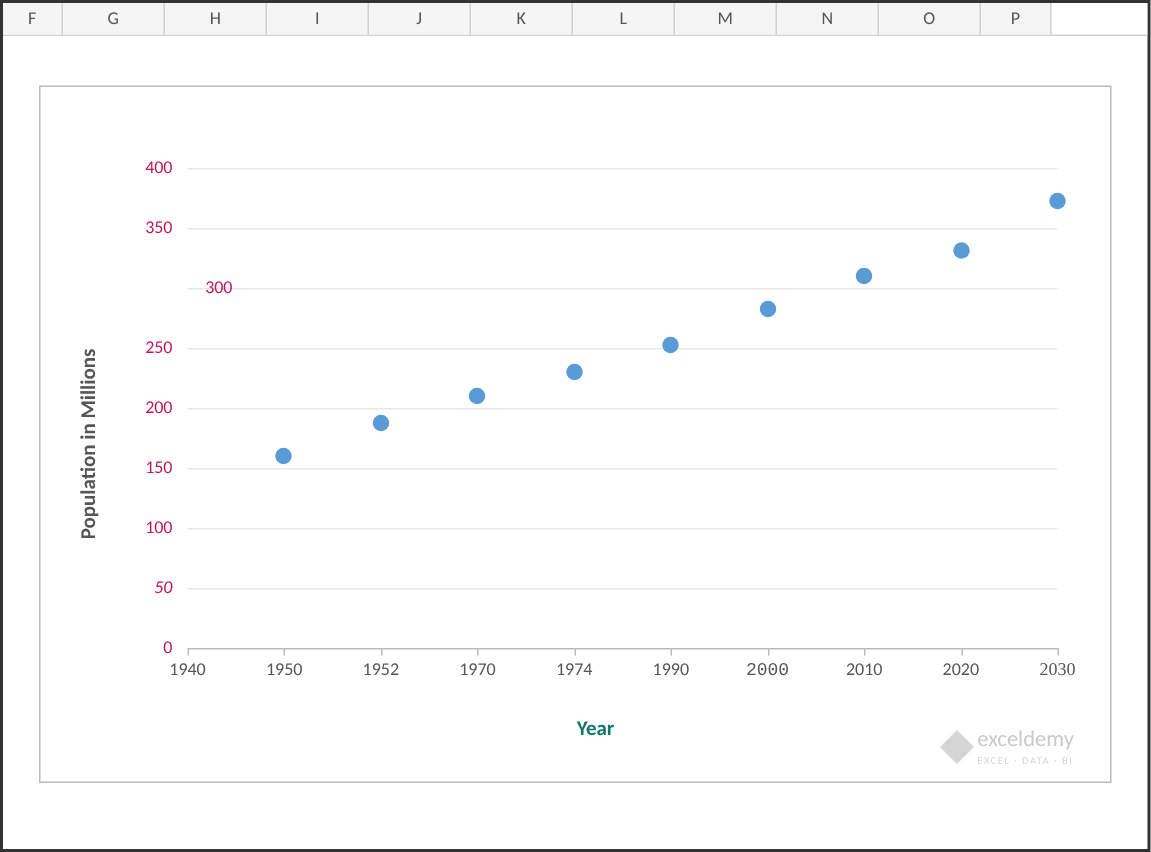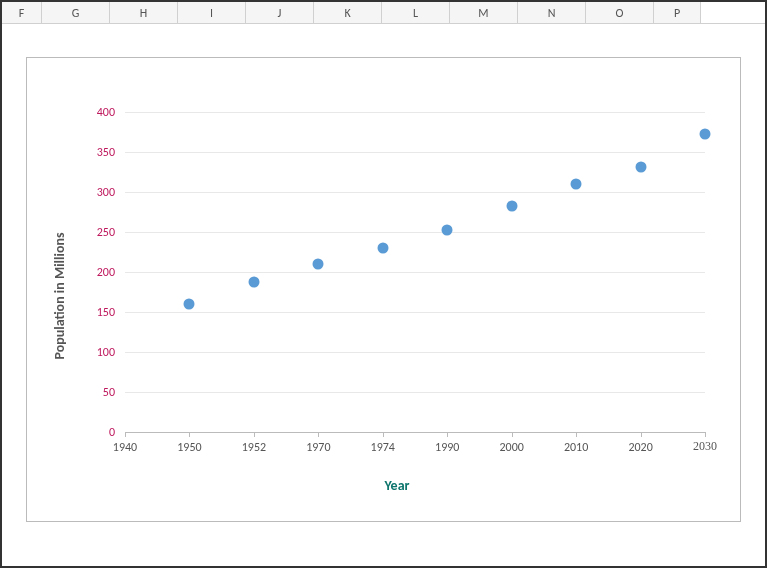--- a/index.html
+++ b/index.html
@@ -146,60 +146,67 @@
 
 <div class="chart-container">
 
   <div class="plot-wrap">
     <div class="y-axis-label">Population in Millions</div>
     <div class="x-axis-label">Year</div>
     <div class="plot-area" id="plot-area">
         <div class="gridline-h axis" style="top: 320px;"></div>
         <div class="y-tick" style="top: 320px;">0</div>
         <div class="gridline-h" style="top: 280px;"></div>
-        <div class="y-tick" style="top: 280px;">50</div>
+        <div class="y-tick" style="top: 280px; font-style: italic;">50</div>
         <div class="gridline-h" style="top: 240px;"></div>
         <div class="y-tick" style="top: 240px;">100</div>
         <div class="gridline-h" style="top: 200px;"></div>
         <div class="y-tick" style="top: 200px;">150</div>
         <div class="gridline-h" style="top: 160px;"></div>
         <div class="y-tick" style="top: 160px;">200</div>
         <div class="gridline-h" style="top: 120px;"></div>
         <div class="y-tick" style="top: 120px;">250</div>
         <div class="gridline-h" style="top: 80px;"></div>
-        <div class="y-tick" style="top: 80px;">300</div>
+        <div class="y-tick" style="top: 80px; margin-left: 40px;">300</div>
         <div class="gridline-h" style="top: 40px;"></div>
         <div class="y-tick" style="top: 40px;">350</div>
         <div class="gridline-h" style="top: 0px;"></div>
         <div class="y-tick" style="top: 0px;">400</div>
         <div class="x-tick-mark" style="left: 0px;"></div>
         <div class="x-tick" style="left: 0px;">1940</div>
         <div class="x-tick-mark" style="left: 64.4444px;"></div>
         <div class="x-tick" style="left: 64.4444px;">1950</div>
         <div class="x-tick-mark" style="left: 128.889px;"></div>
         <div class="x-tick" style="left: 128.889px;">1952</div>
         <div class="x-tick-mark" style="left: 193.333px;"></div>
         <div class="x-tick" style="left: 193.333px;">1970</div>
         <div class="x-tick-mark" style="left: 257.778px;"></div>
         <div class="x-tick" style="left: 257.778px;">1974</div>
         <div class="x-tick-mark" style="left: 322.222px;"></div>
         <div class="x-tick" style="left: 322.222px;">1990</div>
         <div class="x-tick-mark" style="left: 386.667px;"></div>
-        <div class="x-tick" style="left: 386.667px;">2000</div>
+        <div class="x-tick" style="left: 386.667px; font-family: Liberation Mono, monospace;">2000</div>
         <div class="x-tick-mark" style="left: 451.111px;"></div>
         <div class="x-tick" style="left: 451.111px;">2010</div>
         <div class="x-tick-mark" style="left: 515.556px;"></div>
         <div class="x-tick" style="left: 515.556px;">2020</div>
         <div class="x-tick-mark" style="left: 580px;"></div>
         <div class="x-tick" style="left: 580px; font-family: Liberation Serif, serif;">2030</div>
         <div class="point" style="left: 64.4444px; top: 192px; background: rgb(91, 155, 213);"></div>
         <div class="point" style="left: 128.889px; top: 170.4px; background: rgb(91, 155, 213);"></div>
         <div class="point" style="left: 193.333px; top: 152px; background: rgb(91, 155, 213);"></div>
         <div class="point" style="left: 257.778px; top: 136px; background: rgb(91, 155, 213);"></div>
         <div class="point" style="left: 322.222px; top: 118.4px; background: rgb(91, 155, 213);"></div>
         <div class="point" style="left: 386.667px; top: 94.4px; background: rgb(91, 155, 213);"></div>
         <div class="point" style="left: 451.111px; top: 72px; background: rgb(91, 155, 213);"></div>
         <div class="point" style="left: 515.556px; top: 55.2px; background: rgb(91, 155, 213);"></div>
         <div class="point" style="left: 580px; top: 21.6px; background: rgb(91, 155, 213);"></div>
       </div>
   </div>
 
+  <div class="watermark">
+    <div class="watermark-icon"></div>
+    <div>
+      <div class="watermark-text">exceldemy</div>
+      <div class="watermark-sub">EXCEL · DATA · BI</div>
+    </div>
+  </div>
 </div>
 
 </body></html>

